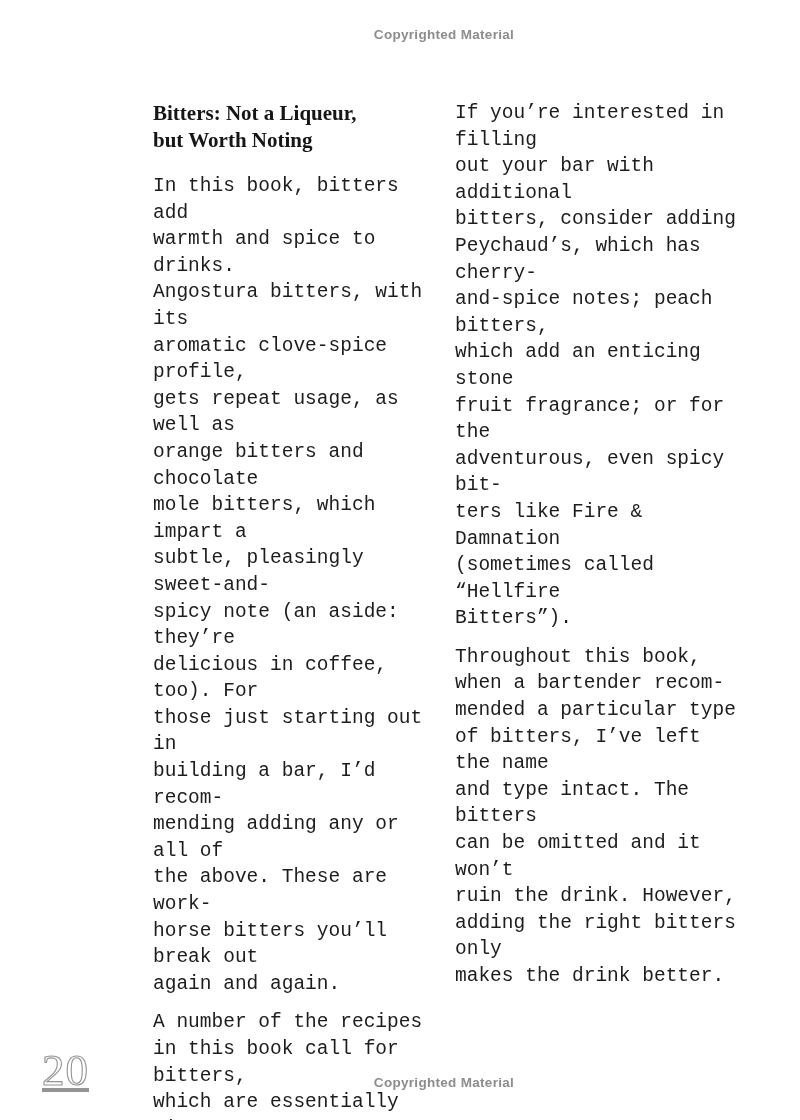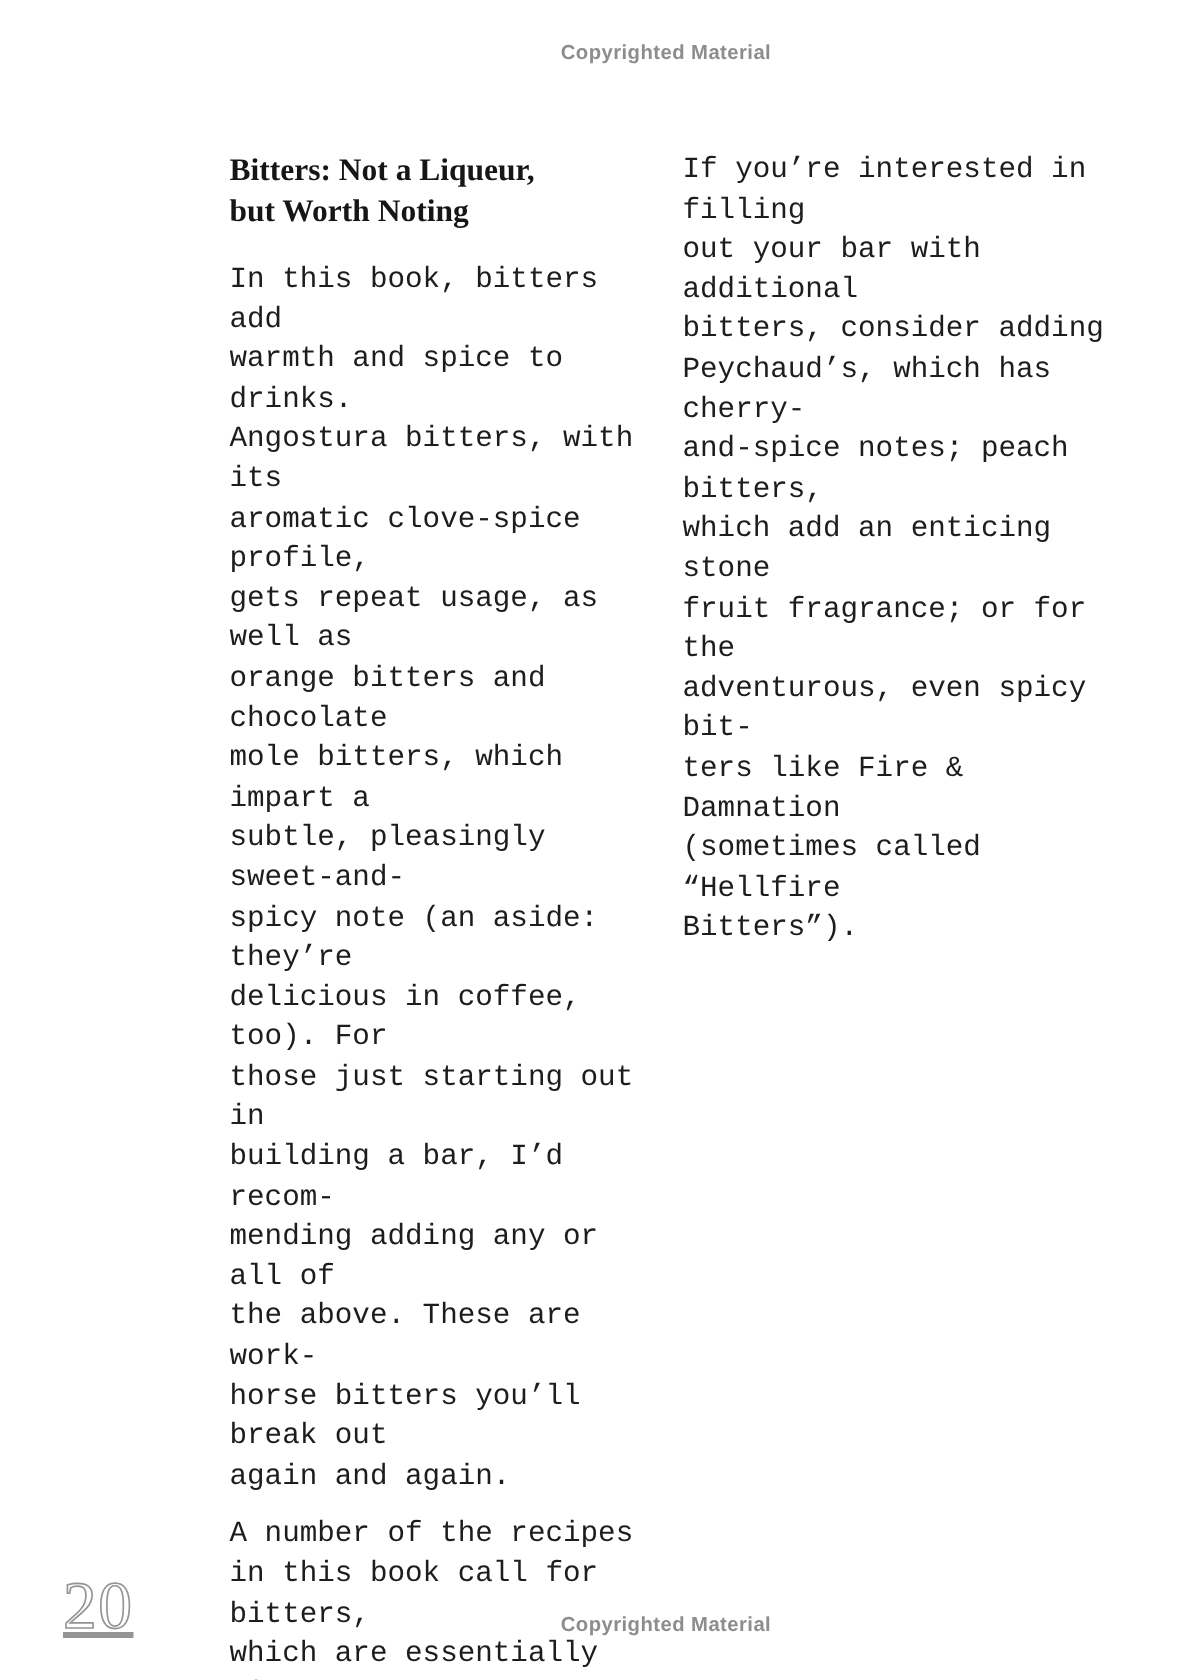--- a/index.html
+++ b/index.html
@@ -118,18 +118,27 @@
 out your bar with additional
 bitters, consider adding
 Peychaud’s, which has cherry-
 and-spice notes; peach bitters,
 which add an enticing stone
 fruit fragrance; or for the
 adventurous, even spicy bit-
 ters like Fire &amp; Damnation
 (sometimes called “Hellfire
 Bitters”).</p>
+    <p class="para">Throughout this book,
+when a bartender recom-
+mended a particular type
+of bitters, I’ve left the name
+and type intact. The bitters
+can be omitted and it won’t
+ruin the drink. However,
+adding the right bitters only
+makes the drink better.</p>
   </div>
 </div>
 
 <div class="page-number">20</div>
 
 <div class="notice notice-bottom">Copyrighted Material</div>
 
 </body></html>

